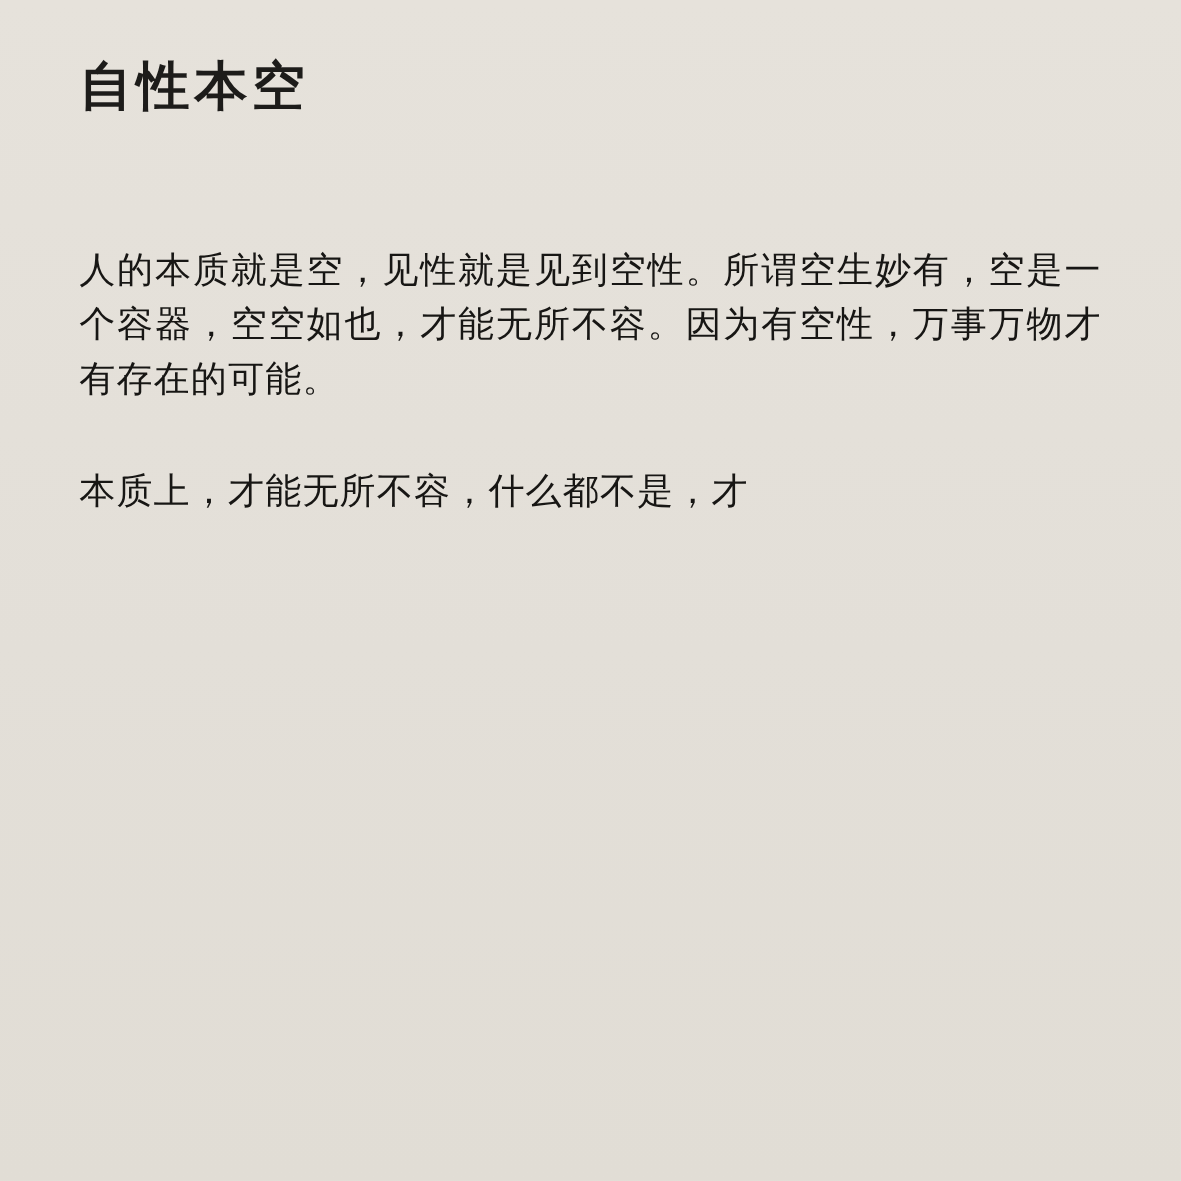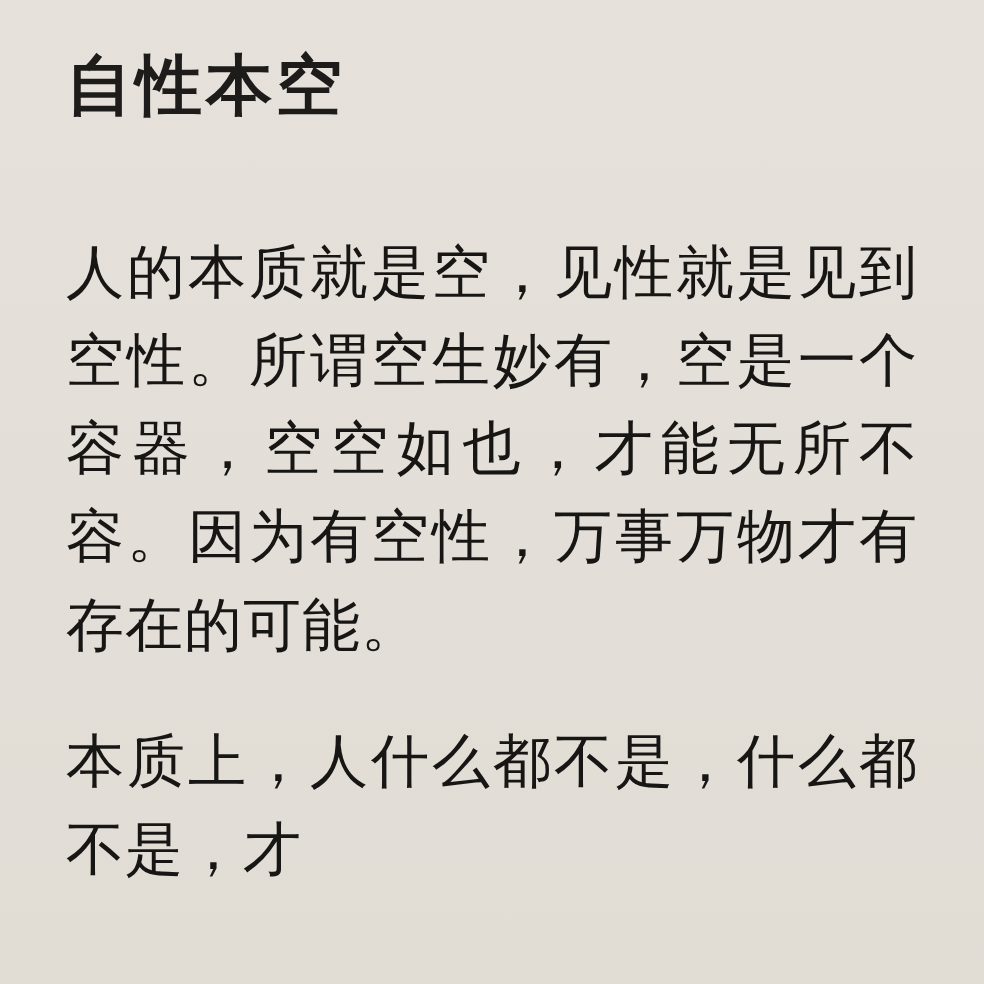--- a/index.html
+++ b/index.html
@@ -17,33 +17,33 @@
     position: relative;
     width: 984px;
     height: 984px;
     background: linear-gradient(180deg, #e6e2db 0%, #e3dfd8 55%, #e1ddd5 100%);
     box-sizing: border-box;
     padding: 0 66px;
   }
   .title {
     margin: 0;
     padding-top: 48px;
-    font-size: 66px;
+    font-size: 44px;
     line-height: 1.15;
     letter-spacing: 4px;
     font-weight: 600;
     color: #1d1c1a;
     font-family: Liberation Sans, sans-serif;
   }
   .body-block {
     margin-top: 104px;
   }
   .para {
     margin: 0;
-    font-size: 58px;
+    font-size: 30px;
     line-height: 1.52;
     letter-spacing: 1px;
     color: #171614;
     text-align: justify;
     text-justify: inter-ideograph;
     font-family: "DejaVu Serif", "Liberation Serif", serif;
   }
   .para + .para {
     margin-top: 0;
   }
@@ -55,15 +55,15 @@
     max-height: 100%;
   }
 </style>
 </head>
 <body>
 
 <div class="page">
   <h1 class="title">自性本空</h1>
   <div class="body-block clip">
     <p class="para">人的本质就是空，见性就是见到空性。所谓空生妙有，空是一个容器，空空如也，才能无所不容。因为有空性，万事万物才有存在的可能。</p>
-    <p class="para gap">本质上，人什么都不是，什么都不是，才</p>
+    <p class="para gap">本质上，才能无所不容，什么都不是，才</p>
   </div>
 </div>
 
 </body></html>

